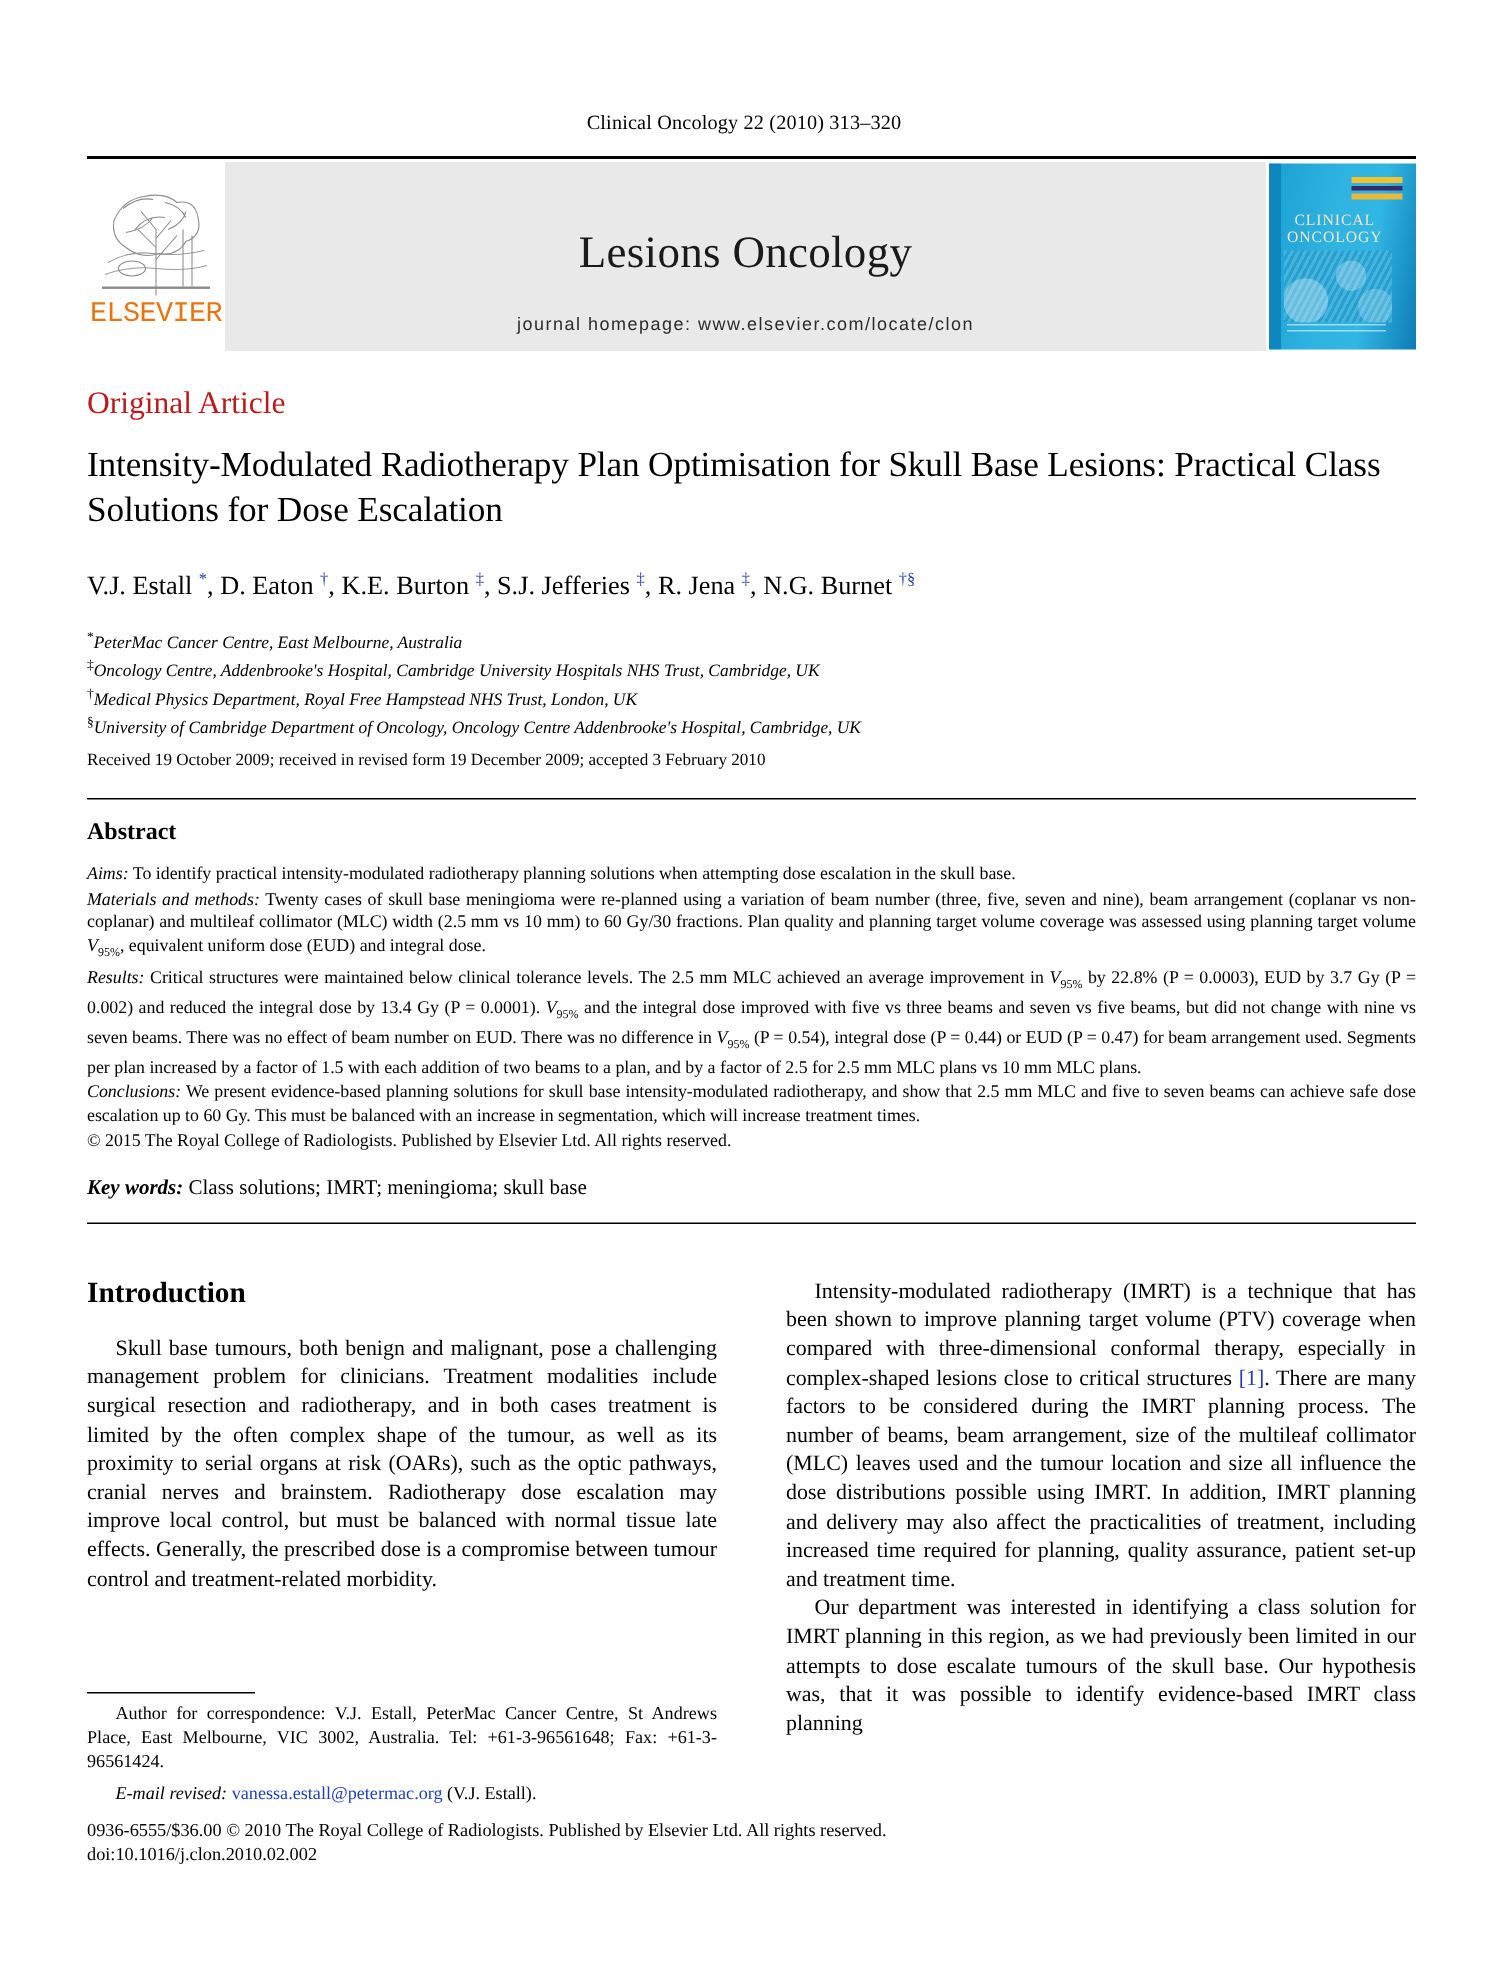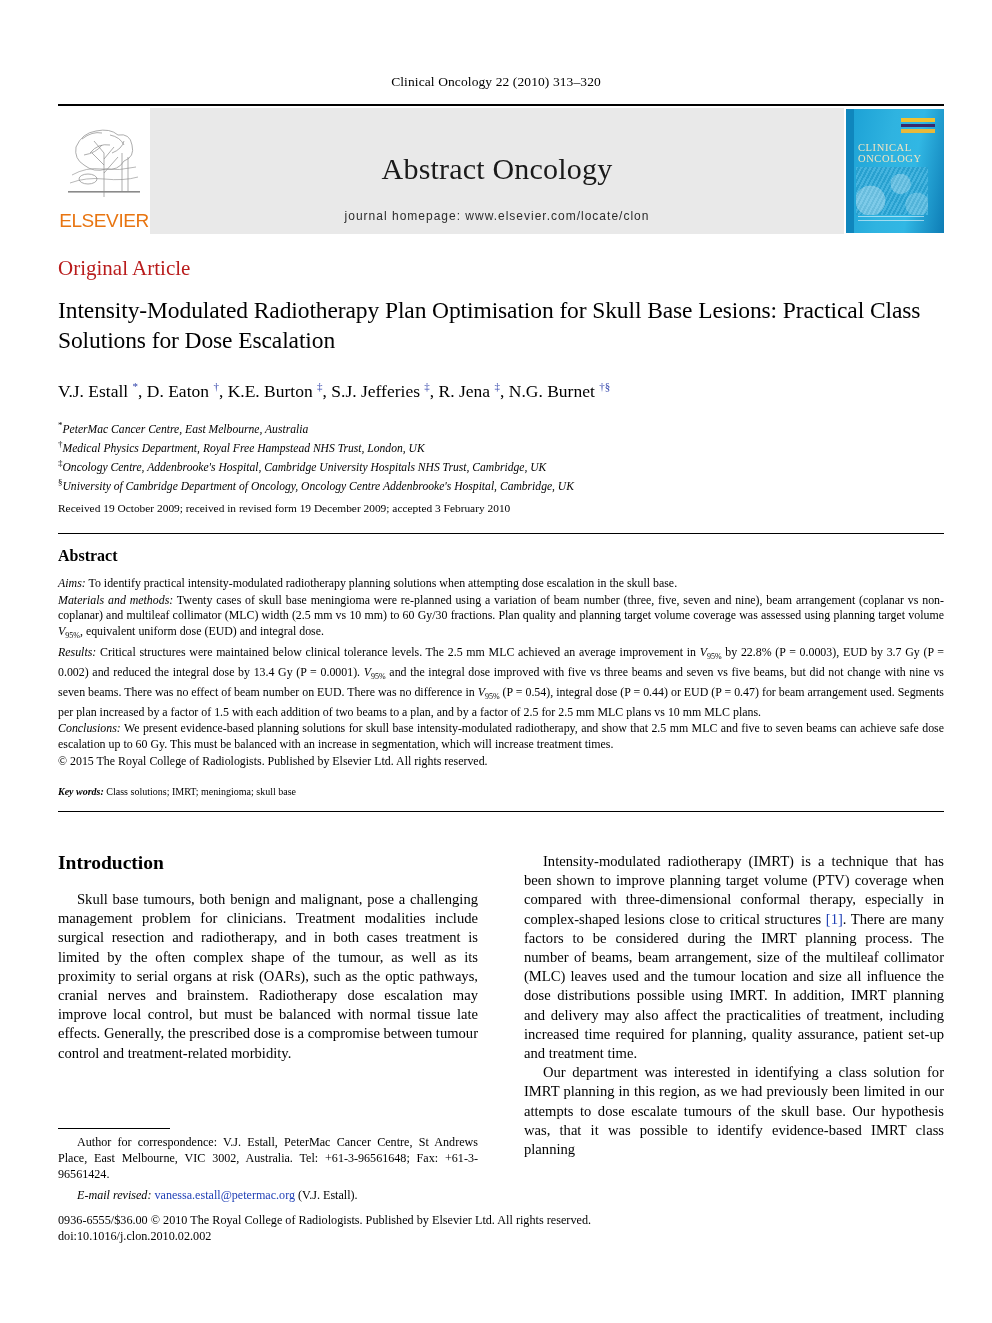--- a/index.html
+++ b/index.html
@@ -63,25 +63,25 @@
   .tree-art {
     position: absolute;
     left: 6px;
     top: 5px;
     width: 80px;
     height: 86px;
     overflow: hidden;
   }
   .elsevier-word {
     position: absolute;
-    bottom: 2px;
+    bottom: 14px;
     left: 0;
     width: 92px;
     text-align: center;
-    font-family: Liberation Sans, sans-serif;
+    font-family: Liberation Mono, monospace;
     font-size: 19px;
     letter-spacing: -0.4px;
     color: #E87511;
   }
   .header-band {
     flex: 1 1 auto;
     background: #e9e9e9;
     position: relative;
   }
   .contents-line {
@@ -117,20 +117,21 @@
     font-family: "Liberation Sans", sans-serif;
     font-size: 12px;
     letter-spacing: 1.0px;
     color: #2b2b2b;
   }
   .cover-block {
     width: 100px;
     flex: 0 0 100px;
     position: relative;
     background: #ffffff;
+    text-align: center;
   }
   .cover-img {
     position: absolute;
     top: 1px;
     right: 0;
     width: 98px;
     height: 124px;
     background: linear-gradient(100deg, #1a9fd4 0%, #2fb3e0 42%, #31b7e4 66%, #0d7cb5 100%);
     overflow: hidden;
   }
@@ -244,21 +245,21 @@
     font-family: "Liberation Serif", serif;
     font-size: 11.9px;
     line-height: 15.6px;
     text-align: justify;
     margin: 0 0 1px 0;
     color: #000;
   }
   .abs-p i.lead { font-style: italic; }
   .keywords {
     font-family: "Liberation Serif", serif;
-    font-size: 10px;
+    font-size: 14px;
     margin-top: 17px;
   }
   .keywords i { font-style: italic; font-weight: bold; }
   .rule-bot {
     border-top: 1.1px solid #000;
     margin-top: 14px;
   }
 
   
   .cols {
@@ -356,21 +357,21 @@
               <ellipse cx="24" cy="66" rx="9" ry="5"></ellipse>
               <path d="M58 40 L58 78 M64 44 L64 78"></path>
             </g>
             <rect x="4" y="78" width="72" height="1.6" fill="#8a8a8a"></rect>
           </svg>
         </div>
         <div class="elsevier-word">ELSEVIER</div>
       </div>
 
       <div class="header-band">
-        <div class="journal-name">Abstract Oncology</div>
+        <div class="journal-name">Lesions Oncology</div>
         <div class="journal-home">journal homepage: www.elsevier.com/locate/clon</div>
       </div>
 
       <div class="cover-block">
         <div class="cover-img">
           <div class="cover-left-strip"></div>
           <div class="cover-bars">
             <div style="background:#f2c230"></div>
             <div style="background:#3b2a6b"></div>
             <div style="background:#e8b93a"></div>
@@ -393,22 +394,22 @@
   <div class="content">
 
     <div class="article-type">Original Article</div>
 
     <h1 class="article-title">Intensity-Modulated Radiotherapy Plan Optimisation for Skull Base Lesions: Practical Class Solutions for Dose Escalation</h1>
 
     <div class="authors">V.J. Estall <sup>*</sup>, D. Eaton <sup>†</sup>, K.E. Burton <sup>‡</sup>, S.J. Jefferies <sup>‡</sup>, R. Jena <sup>‡</sup>, N.G. Burnet <sup>†§</sup></div>
 
     <div class="affils">
         <div><sup>*</sup><span>PeterMac Cancer Centre, East Melbourne, Australia</span></div>
+        <div><sup>‡</sup><span>Oncology Centre, Addenbrooke's Hospital, Cambridge University Hospitals NHS Trust, Cambridge, UK</span></div>
         <div><sup>†</sup><span>Medical Physics Department, Royal Free Hampstead NHS Trust, London, UK</span></div>
-        <div><sup>‡</sup><span>Oncology Centre, Addenbrooke's Hospital, Cambridge University Hospitals NHS Trust, Cambridge, UK</span></div>
         <div><sup>§</sup><span>University of Cambridge Department of Oncology, Oncology Centre Addenbrooke's Hospital, Cambridge, UK</span></div>
       </div>
 
     <div class="history">Received 19 October 2009; received in revised form 19 December 2009; accepted 3 February 2010</div>
 
     <div class="rule-top"></div>
 
     <div class="abstract-head">Abstract</div>
 
     <p class="abs-p">

